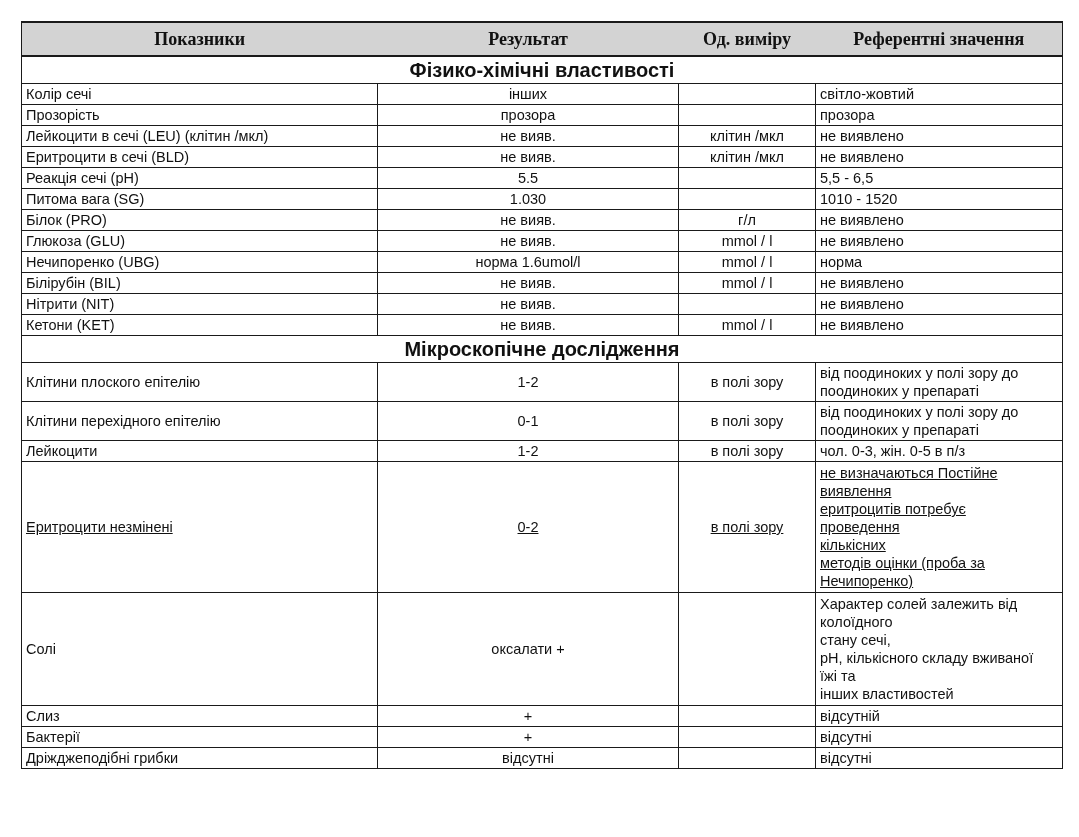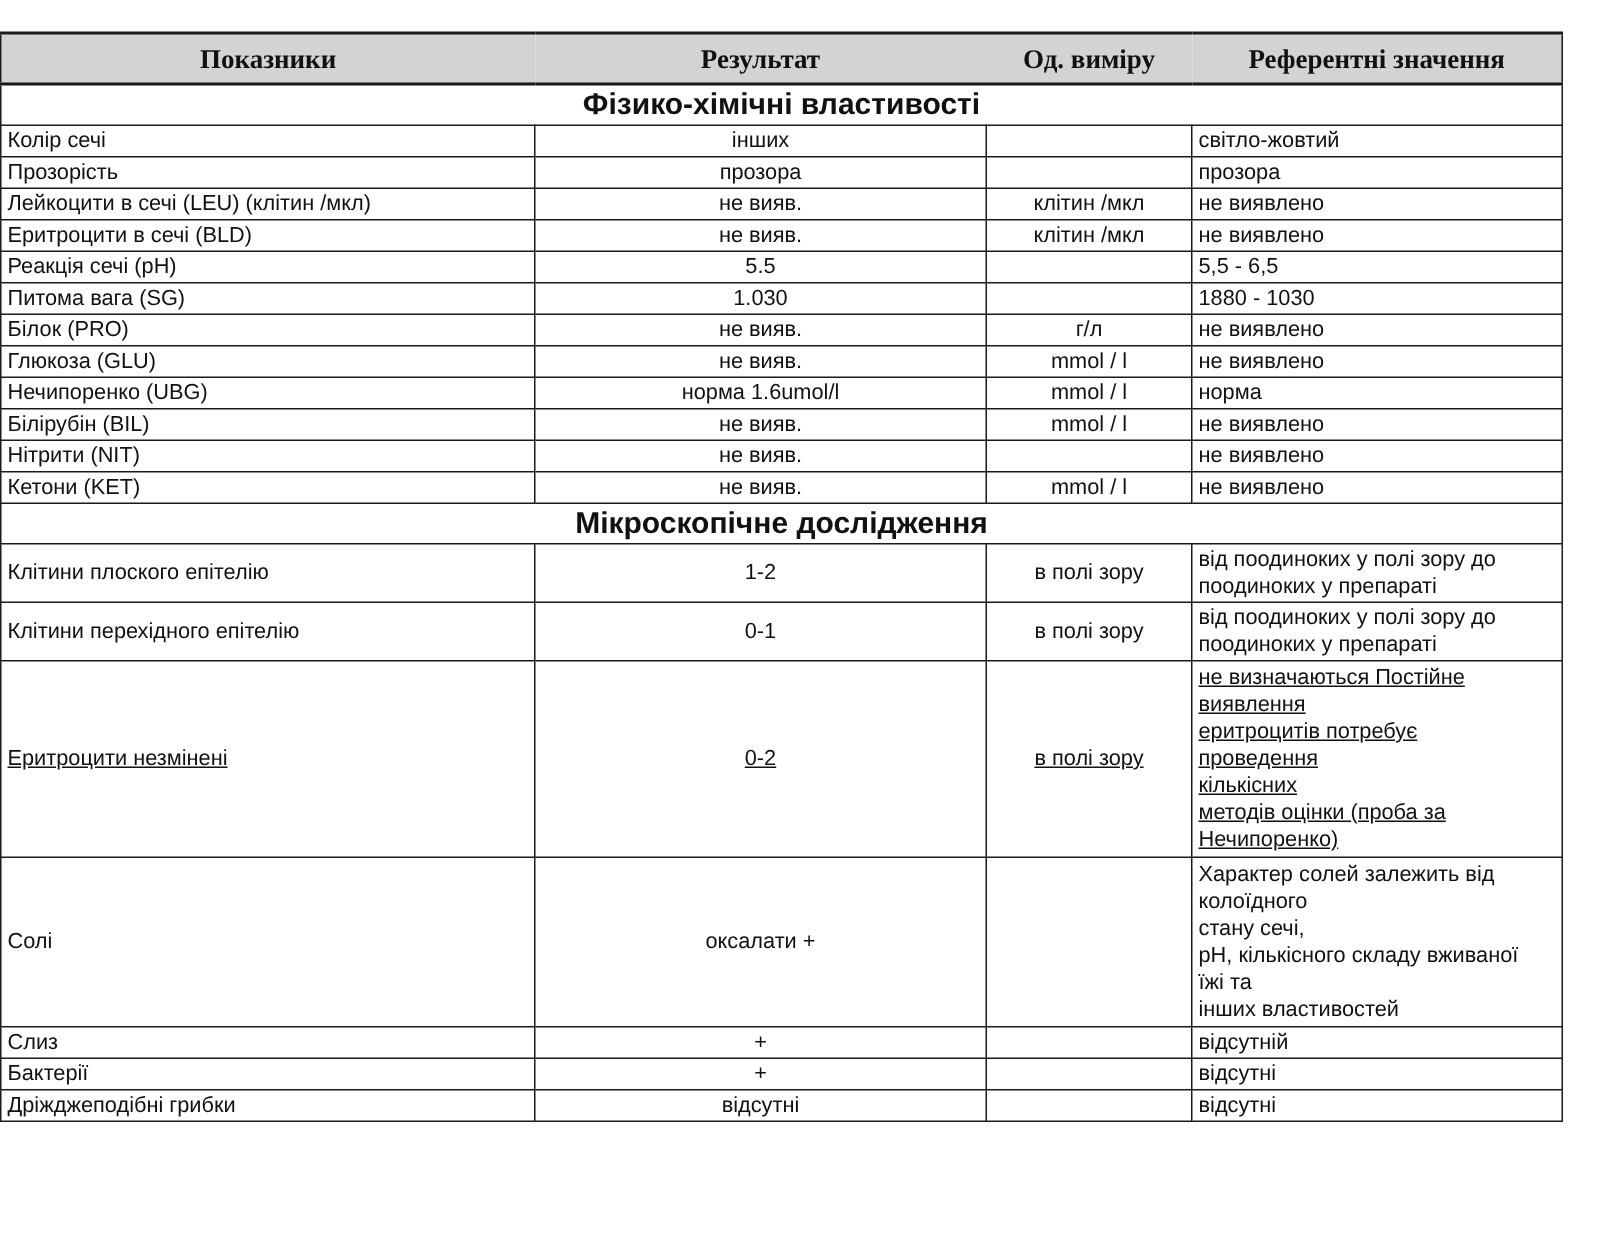--- a/index.html
+++ b/index.html
@@ -10,21 +10,21 @@
     body {
       width: 1079px;
       height: 837px;
       position: relative;
       overflow: hidden;
       font-family: "Liberation Sans", sans-serif;
       color: #111;
     }
     table.report {
       position: absolute;
-      left: 0;
+      left: 21px;
       top: 21px;
       width: 1041px;
       border-collapse: collapse;
       table-layout: fixed;
       font-size: 14.5px;
     }
     table.report col.c1 { width: 356px; }
     table.report col.c2 { width: 301px; }
     table.report col.c3 { width: 137px; }
     table.report col.c4 { width: 247px; }
@@ -113,21 +113,21 @@
     <tr class="row">
       <td class="name">Реакція сечі (pH)</td>
       <td class="result">5.5</td>
       <td class="unit"></td>
       <td class="ref">5,5 - 6,5</td>
     </tr>
     <tr class="row">
       <td class="name">Питома вага (SG)</td>
       <td class="result">1.030</td>
       <td class="unit"></td>
-      <td class="ref">1880 - 1030</td>
+      <td class="ref">1010 - 1520</td>
     </tr>
     <tr class="row">
       <td class="name">Білок (PRO)</td>
       <td class="result">не вияв.</td>
       <td class="unit">г/л</td>
       <td class="ref">не виявлено</td>
     </tr>
     <tr class="row">
       <td class="name">Глюкоза (GLU)</td>
       <td class="result">не вияв.</td>
@@ -169,20 +169,26 @@
       <td class="unit">в полі зору</td>
       <td class="ref">від поодиноких у полі зору до
 поодиноких у препараті</td>
     </tr>
     <tr class="row tall2">
       <td class="name">Клітини перехідного епітелію</td>
       <td class="result">0-1</td>
       <td class="unit">в полі зору</td>
       <td class="ref">від поодиноких у полі зору до
 поодиноких у препараті</td>
+    </tr>
+    <tr class="row">
+      <td class="name">Лейкоцити</td>
+      <td class="result">1-2</td>
+      <td class="unit">в полі зору</td>
+      <td class="ref">чол. 0-3, жін. 0-5 в п/з</td>
     </tr>
     <tr class="row tall7">
       <td class="name">Еритроцити незмінені</td>
       <td class="result">0-2</td>
       <td class="unit">в полі зору</td>
       <td class="ref">не визначаються Постійне
 виявлення
 еритроцитів потребує
 проведення
 кількісних

